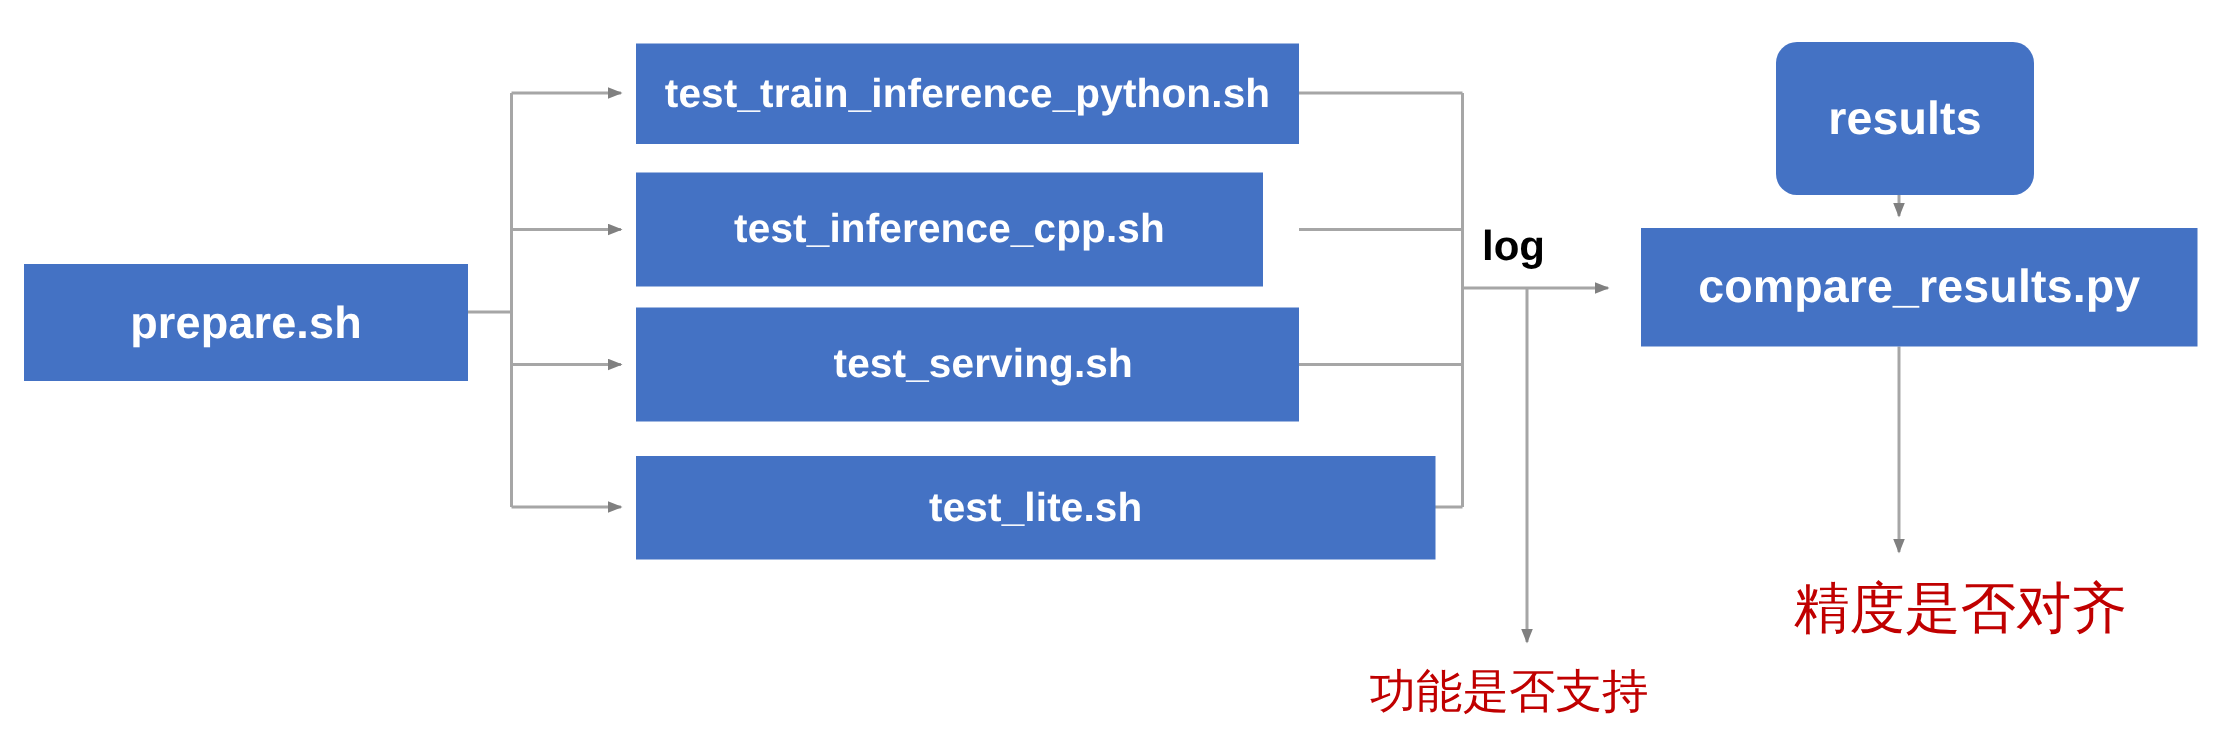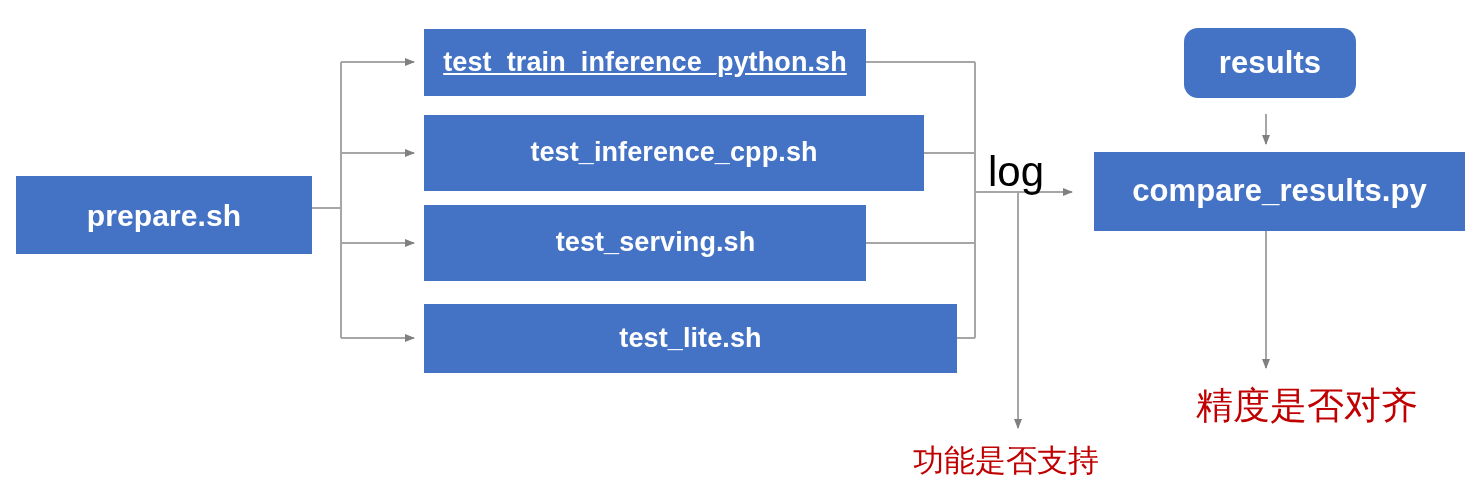--- a/index.html
+++ b/index.html
@@ -48,28 +48,28 @@
   .note-text {
     position: absolute;
     color: #C00000;
     font-weight: normal;
     white-space: nowrap;
     font-family: "Liberation Sans", "DejaVu Sans", sans-serif;
   }
 
   
   #node-prepare      { left: 16px;   top: 176px; width: 296px; height: 78px;  font-size: 30px; }
-  #node-train-py     { left: 424px;  top: 29px;  width: 442px; height: 67px;  font-size: 27px; text-decoration: underline; }
-  #node-infer-cpp    { left: 424px;  top: 115px; width: 500px; height: 76px;  font-size: 27px; }
+  #node-train-py     { left: 424px;  top: 29px;  width: 442px; height: 67px;  font-size: 27px; }
+  #node-infer-cpp    { left: 424px;  top: 115px; width: 418px; height: 76px;  font-size: 27px; }
   #node-serving      { left: 424px;  top: 205px; width: 442px; height: 76px;  font-size: 27px; padding-left: 21px; }
   #node-lite         { left: 424px;  top: 304px; width: 533px; height: 69px;  font-size: 27px; }
-  #node-results      { left: 1184px; top: 28px;  width: 172px; height: 70px;  font-size: 31px; }
+  #node-results      { left: 1184px; top: 28px;  width: 172px; height: 102px;  font-size: 31px; }
   #node-compare      { left: 1081px; top: 152px; width: 371px; height: 79px;  font-size: 31px; }
 
-  #label-log         { left: 988px;  top: 148px; font-size: 42px; }
+  #label-log         { left: 988px;  top: 148px; font-size: 28px; font-weight: bold; }
   #note-function     { left: 913px;  top: 440px; font-size: 31px; }
   #note-precision    { left: 1196px; top: 381px; font-size: 37px; }
 </style>
 </head>
 <body>
 
 <div id="canvas" style="background: rgb(255, 255, 255);">
 
   <svg id="edges" viewBox="0 0 1478 498" width="1478" height="498">
     <defs>

